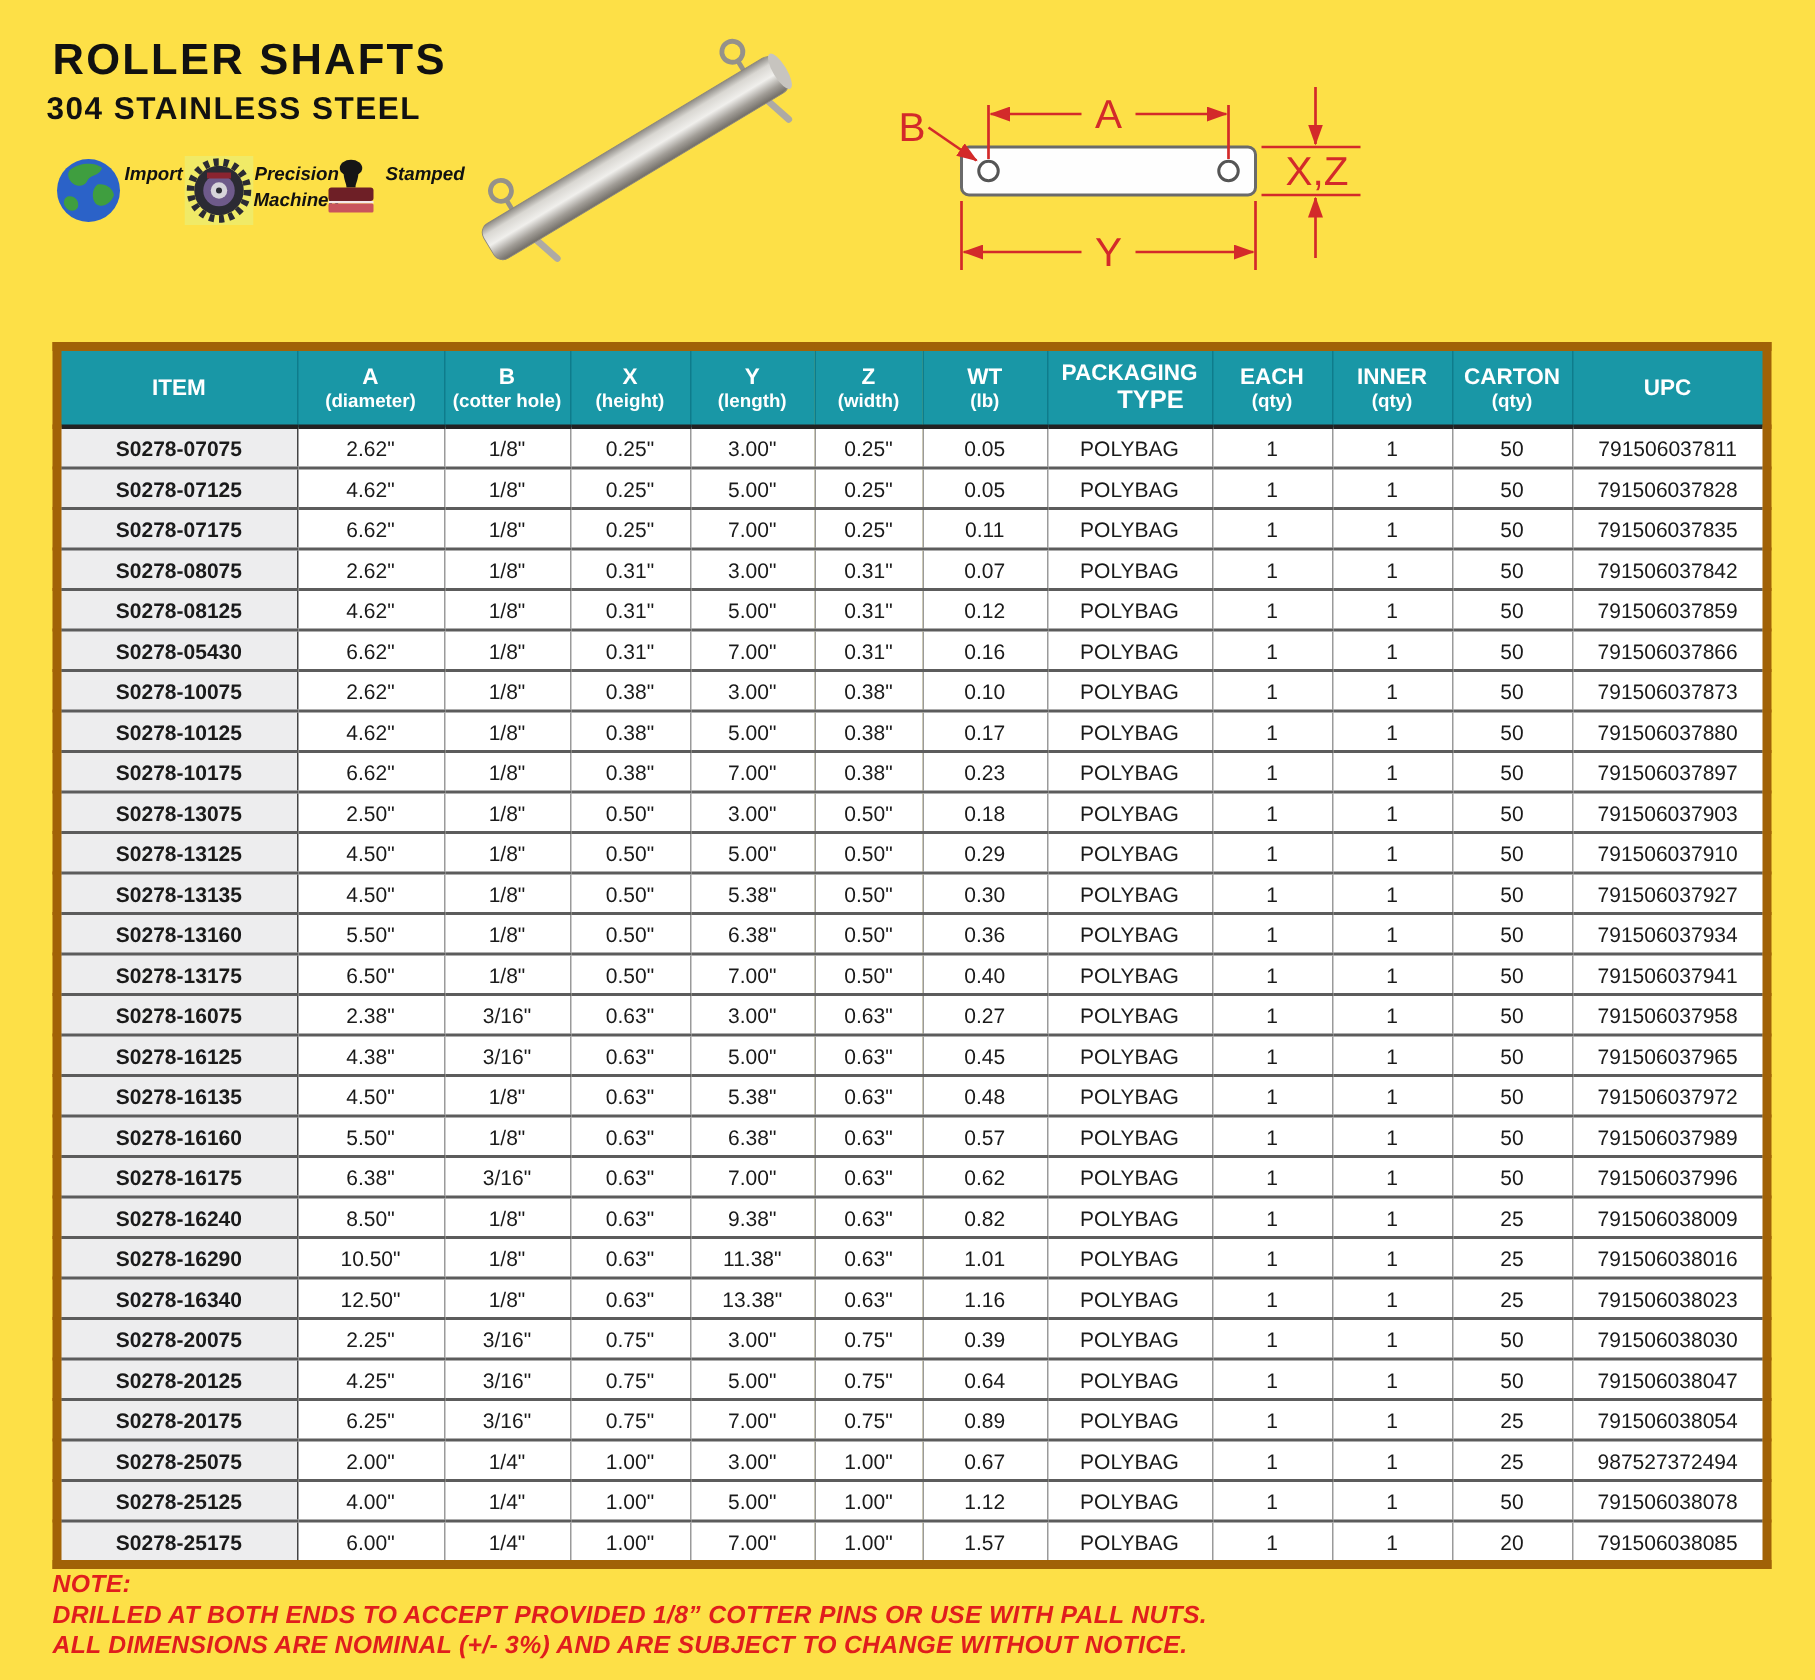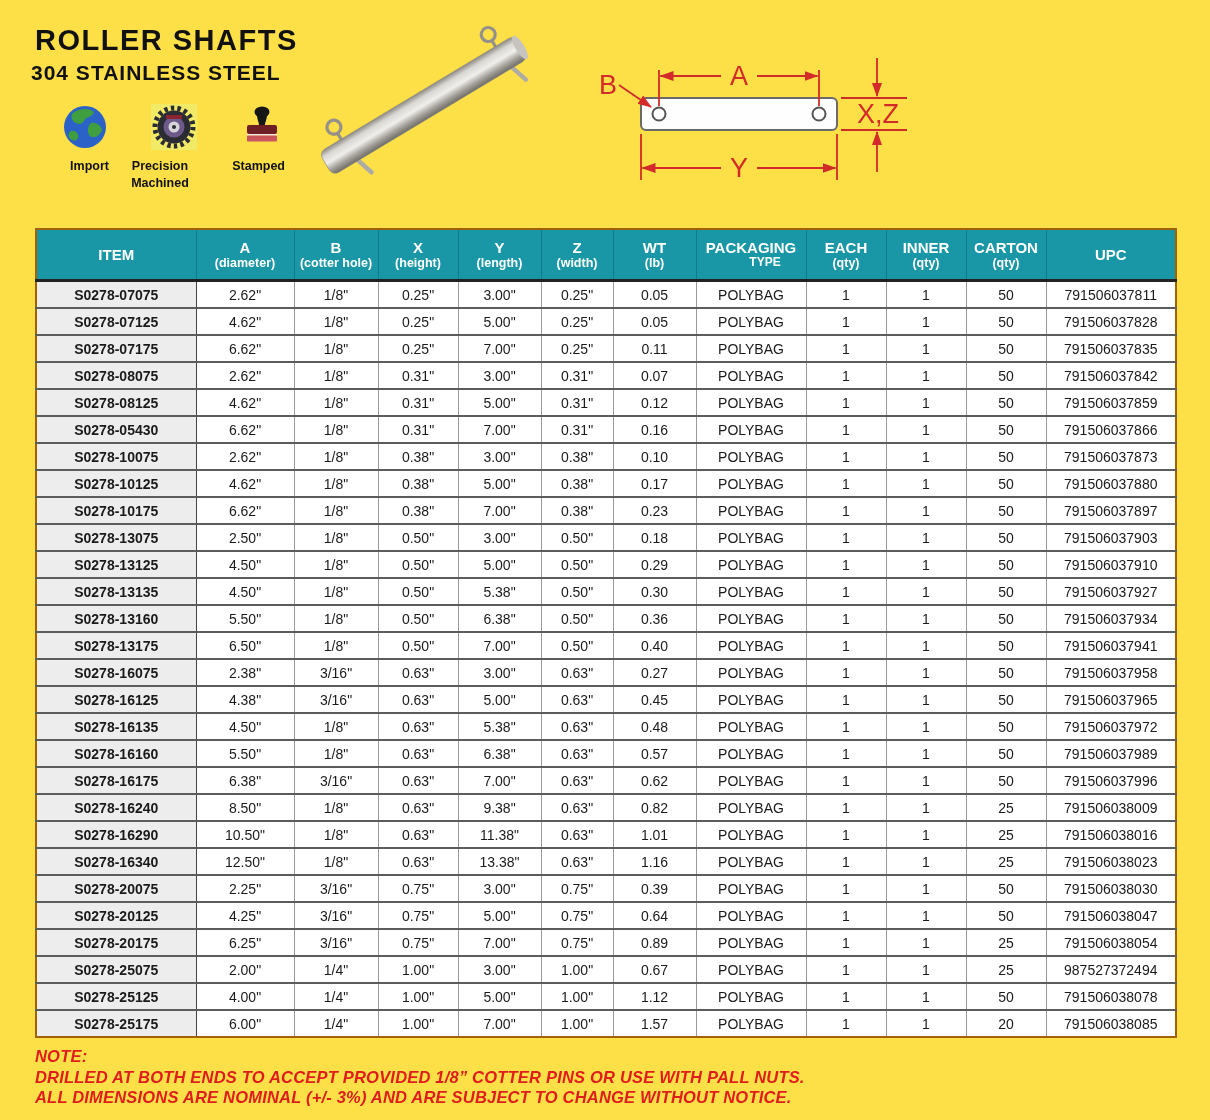--- a/index.html
+++ b/index.html
@@ -3,33 +3,33 @@
 <meta charset="utf-8">
 <style>
   html,body{margin:0;padding:0;background:#fff;}
   body{width:1210px;height:1120px;font-family:"Liberation Sans",sans-serif;position:relative;overflow:hidden;}
   .page{position:absolute;inset:0;background:#fde047;}
 
   .title{position:absolute;left:35px;top:24px;font-size:29px;font-weight:bold;letter-spacing:1.5px;color:#111;}
   .subtitle{position:absolute;left:31px;top:61px;font-size:21px;font-weight:bold;letter-spacing:1px;color:#111;}
 
   .badges{position:absolute;left:35px;top:102px;display:flex;gap:14px;align-items:flex-start;}
-  .badge{display:flex;flex-direction:column;align-items:flex-end;width:74px;}
+  .badge{display:flex;align-items:flex-start;width:74px;font-style:italic;}
   .badge .ic{height:50px;display:flex;align-items:center;justify-content:center;}
   .badge .lbl{margin-top:6px;font-size:12.5px;font-weight:600;color:#111;text-align:center;line-height:1.35;}
 
   .shaft-photo{position:absolute;left:295px;top:8px;width:260px;height:192px;}
   .diagram{position:absolute;left:575px;top:28px;width:430px;height:178px;}
 
-  table.spec{position:absolute;left:35px;top:228px;width:1140px;border-collapse:collapse;table-layout:fixed;border:2px solid #a16207;}
+  table.spec{position:absolute;left:35px;top:228px;width:1140px;border-collapse:collapse;table-layout:fixed;border:6px solid #a16207;}
   table.spec thead th{background:#1997a6;color:#fff;border-right:1px solid #0e7c8b;border-bottom:3px solid #222;height:45px;padding:2px 1px;vertical-align:middle;}
   table.spec thead th:last-child{border-right:none;}
   .h1{font-size:15px;font-weight:bold;line-height:1.15;}
   .h2{font-size:12.5px;font-weight:bold;line-height:1.15;}
-  .h2b{font-size:12px;font-weight:bold;line-height:1.15;margin-left:28px;}
+  .h2b{font-size:17px;font-weight:bold;line-height:1.15;margin-left:28px;}
   table.spec td{height:25px;text-align:center;font-size:14px;color:#1a1a1a;border-top:2px solid #5c5c5c;border-right:1px solid #9a9a9a;background:#fff;padding:0 2px;white-space:nowrap;}
   table.spec td:last-child{border-right:none;}
   table.spec td.item-col{background:#ededee;font-weight:bold;border-right:1px solid #444;font-size:14px;}
 
   .note{position:absolute;left:35px;top:1046px;color:#e01d1d;font-weight:bold;font-style:italic;font-size:16.5px;line-height:1.25;letter-spacing:0.2px;}
 </style>
 </head>
 <body>
 
 <div class="page">

